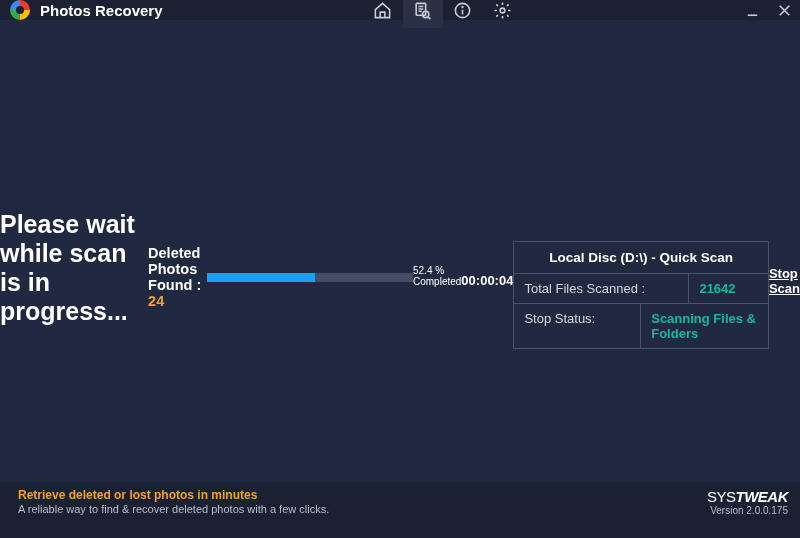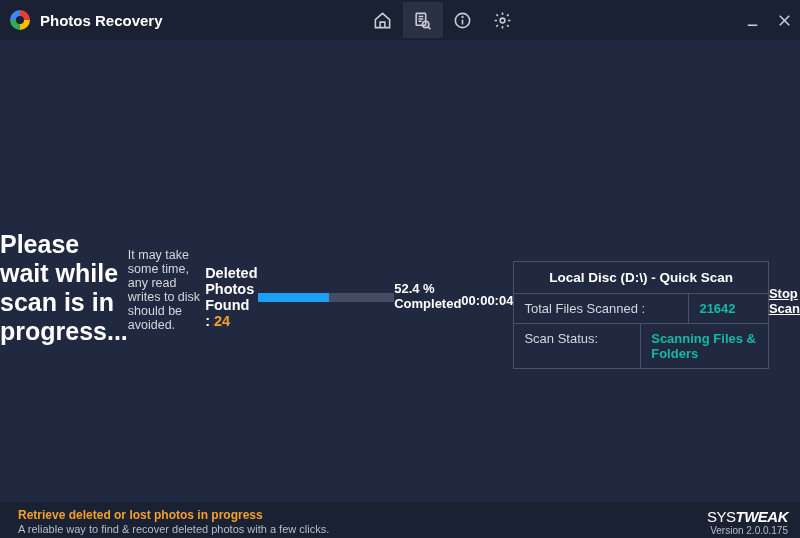--- a/index.html
+++ b/index.html
@@ -5,21 +5,21 @@
     * { box-sizing: border-box; margin: 0; padding: 0; }
     body {
       width: 800px;
       height: 538px;
       background: #1a2132;
       font-family: "Segoe UI", Arial, sans-serif;
       color: #ffffff;
       overflow: hidden;
     }
     .titlebar {
-      height: 40px;
+      height: 20px;
       background: #1a2132;
       display: flex;
       align-items: center;
       padding: 0 0 0 10px;
     }
     .titlebar .logo {
       width: 20px;
       height: 20px;
       border-radius: 50%;
       background: conic-gradient(#e93f33 0 90deg, #fbbc04 90deg 180deg, #34a853 180deg 270deg, #4285f4 270deg 360deg);
@@ -93,22 +93,22 @@
       width: 640px;
       height: 9px;
       background: #454c63;
       margin-top: 18px;
     }
     .progress-fill {
       height: 100%;
       background: #1da0f1;
     }
     .percent {
-      font-size: 13px;
-      font-weight: 700;
+      font-size: 10px;
+      font-weight: 400;
       margin-top: 15px;
     }
     .timer {
       font-size: 13px;
       font-weight: 700;
       margin-top: 25px;
       text-align: center;
     }
     .info-table {
       width: 450px;
@@ -213,48 +213,47 @@
       <svg viewBox="0 0 24 24" stroke="currentColor" stroke-width="2">
           <line x1="6" y1="6" x2="18" y2="18"></line>
           <line x1="18" y1="6" x2="6" y2="18"></line>
         </svg>
     </div>
   </div>
 </div>
 
 <div class="content">
   <div class="heading">Please wait while scan is in progress...</div>
-  <div class="subheading">It may take some time, any read writes to disk should be avoided.</div>
   <div class="deleted-line">
     <span>Deleted Photos Found :</span>
     <span class="value">24</span>
   </div>
   <div class="progress-outer">
     <div class="progress-fill" id="progress-fill" style="width: 52.4%;"></div>
   </div>
   <div class="percent">52.4 % Completed</div>
   <div class="timer">00:00:04</div>
 
   <div class="info-table">
     <div class="info-header">Local Disc (D:\) - Quick Scan</div>
     <div class="info-row">
       <div class="info-cell-label">Total Files Scanned :</div>
       <div class="info-cell-value">21642</div>
     </div>
     <div class="info-row">
-      <div class="info-cell-label">Scan Status:</div>
+      <div class="info-cell-label">Stop Status:</div>
       <div class="info-cell-value">Scanning Files &amp; Folders</div>
     </div>
   </div>
 
   <div class="stop-link">Stop Scan</div>
 </div>
 
 <div class="footer">
   <div class="footer-left">
-    <span class="footer-title">Retrieve deleted or lost photos in progress</span>
+    <span class="footer-title">Retrieve deleted or lost photos in minutes</span>
     <span class="footer-sub">A reliable way to find &amp; recover deleted photos with a few clicks.</span>
   </div>
   <div class="footer-right">
     <div class="brand"><span class="l1">SYS</span><span class="t">TWEAK</span></div>
     <div class="version">Version 2.0.0.175</div>
   </div>
 </div>
 
 </body></html>

